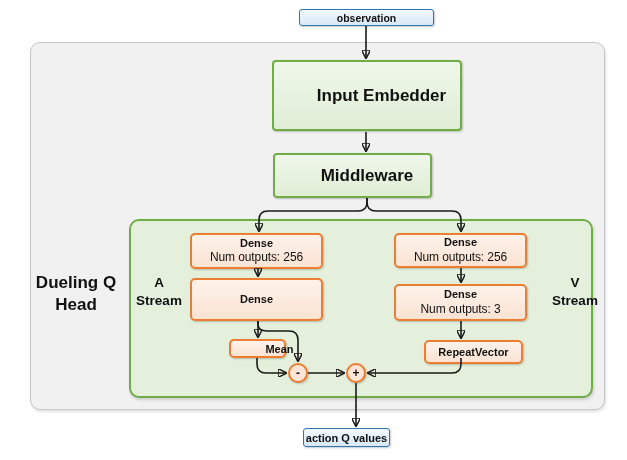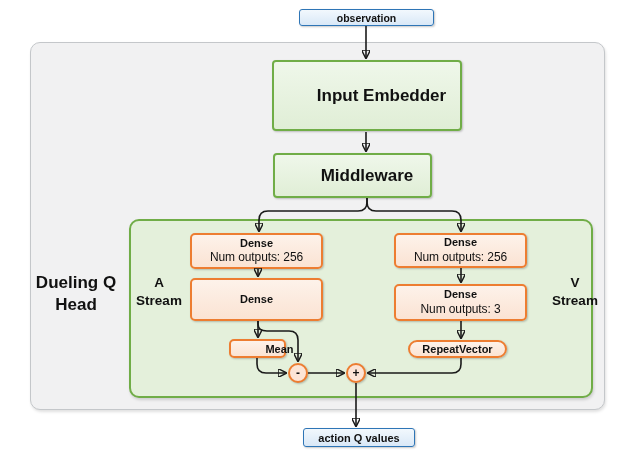--- a/index.html
+++ b/index.html
@@ -32,24 +32,24 @@
 
   
   .n-observation{left:299px;top:9px;width:135px;height:17px;}
   .n-input-embedder{left:272px;top:60px;width:190px;height:71px;}
   .n-middleware{left:273px;top:153px;width:159px;height:45px;}
   .n-a-dense-1{left:190px;top:233px;width:133px;height:36px;}
   .n-a-dense-2{left:190px;top:278px;width:133px;height:43px;}
   .n-v-dense-1{left:394px;top:233px;width:133px;height:35px;}
   .n-v-dense-2{left:394px;top:284px;width:133px;height:37px;}
   .n-mean{left:229px;top:339px;width:57px;height:19px;font-weight:bold;padding-left:44px;}
-  .n-repeat{left:408px;top:340px;width:99px;height:18px;font-weight:bold;border-radius:9px;}
+  .n-repeat{left:424px;top:340px;width:99px;height:24px;font-weight:bold;}
   .n-minus{left:288px;top:363px;}
   .n-plus{left:346px;top:363px;}
-  .n-action{left:303px;top:428px;width:112px;height:19px;font-size:11px;}
+  .n-action{left:303px;top:428px;width:87px;height:19px;font-size:11px;}
 
   
   .free-label{position:absolute;text-align:center;font-weight:bold;color:#111;z-index:3;}
   .lbl-dueling{left:26px;top:272px;width:100px;font-size:17px;line-height:1.3;}
   .lbl-a-stream{left:130px;top:274px;width:58px;font-size:13.5px;line-height:1.35;}
   .lbl-v-stream{left:527px;top:274px;width:58px;font-size:13.5px;line-height:1.35;margin-left:19px;}
 
   svg.wires{position:absolute;left:0;top:0;z-index:6;pointer-events:none;}
   svg.wires path{fill:none;stroke:#1a1a1a;stroke-width:1.6;}
 </style>

